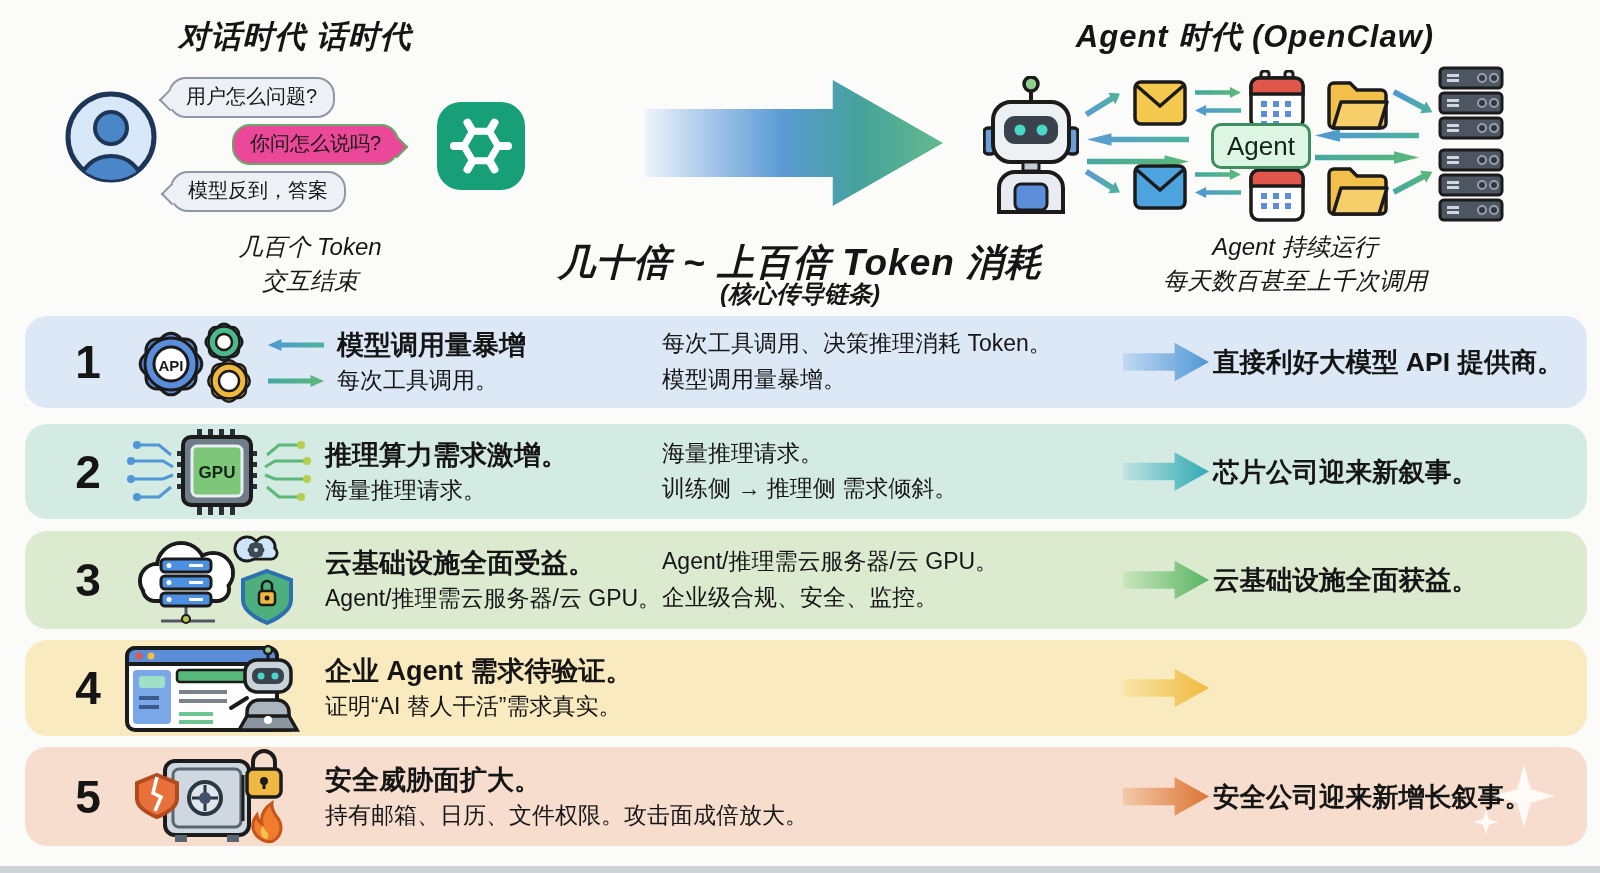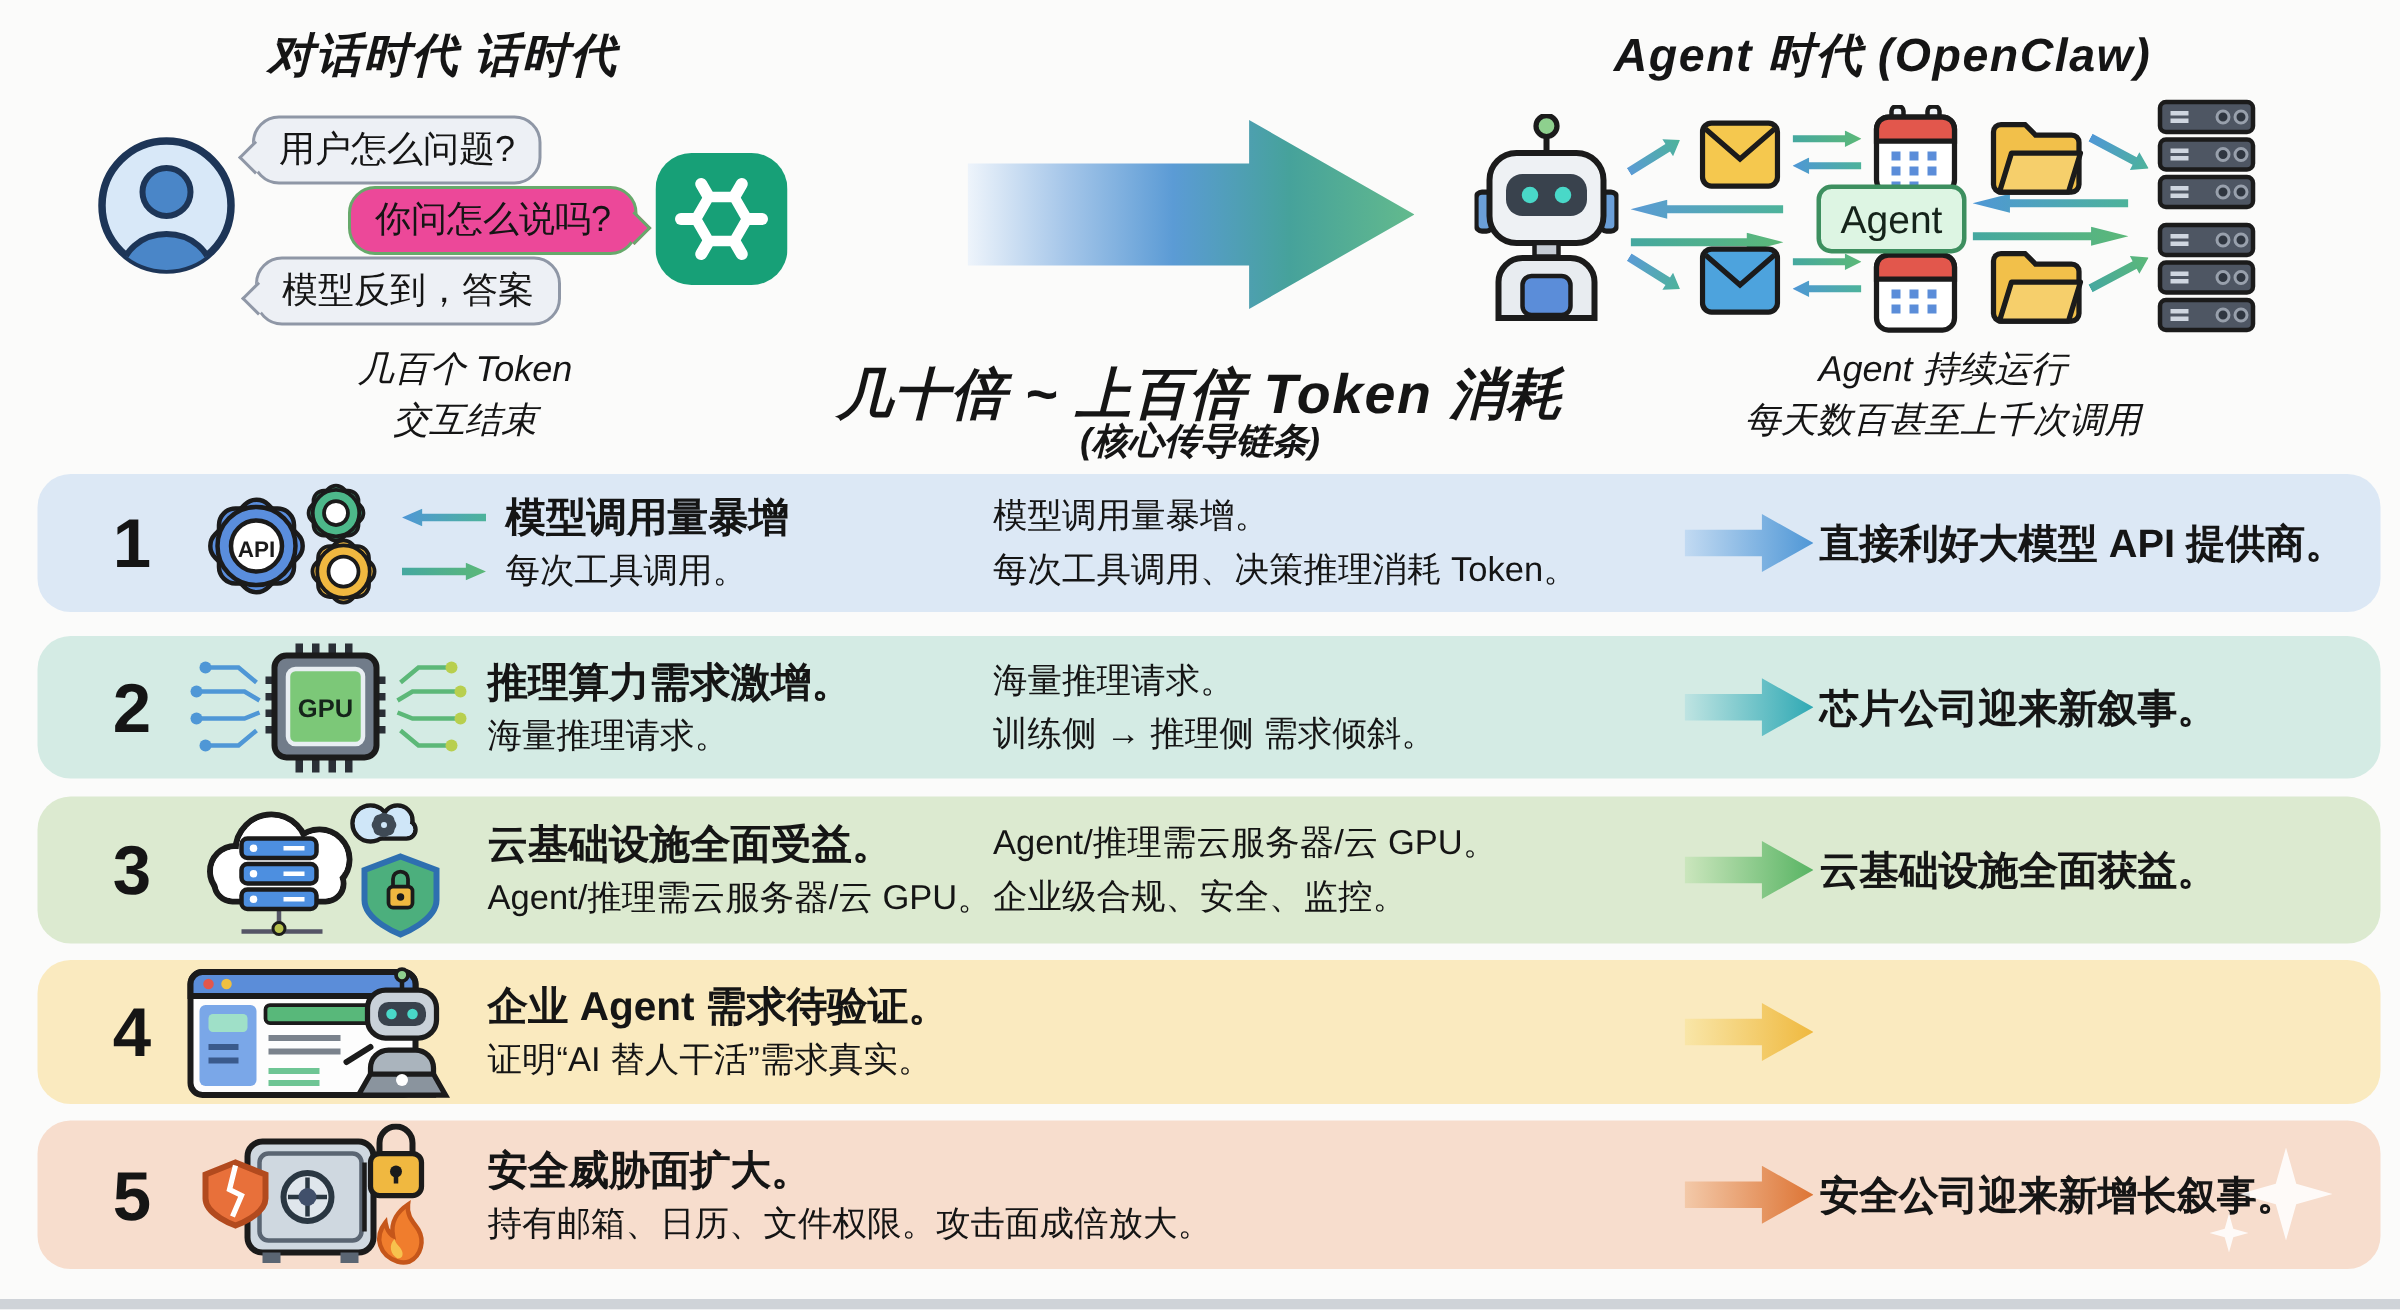--- a/index.html
+++ b/index.html
@@ -12,21 +12,21 @@
   .ctr{text-align:center;font-style:italic;}
 
   
   .era-title{font-size:31px;font-weight:bold;letter-spacing:1px;}
   .caption{font-size:24px;line-height:1.42;}
   .big-heading{font-size:37px;font-weight:bold;letter-spacing:1px;margin-top:12px;}
   .sub-heading{font-size:24px;font-weight:bold;}
 
   
   .bubble{
-    font-size:24px;padding:4px 16px 6px;border-radius:18px;white-space:nowrap;
+    font-size:20px;padding:4px 16px 6px;border-radius:18px;white-space:nowrap;
     border:2.5px solid #8f97a6;background:#edf0f5;position:absolute;
   }
   .bubble.green{border-color:#67a96b;background:#ec4899;}
   .bubble:after{
     content:"";position:absolute;width:14px;height:14px;background:inherit;
     border-left:2.5px solid;border-bottom:2.5px solid;border-color:inherit;
     transform:rotate(45deg);left:-8px;bottom:8px;
   }
   .bubble.tail-right:after{left:auto;right:-8px;transform:rotate(225deg);}
 
@@ -281,22 +281,22 @@
       <circle r="10" fill="#fff"></circle>
     </g>
   </svg>
   <div class="abs arrow slim flip" style="left:243px;top:22px;width:56px;height:14px;--af:#4db39a;--at:#4f97d6;"></div>
   <div class="abs arrow slim" style="left:243px;top:58px;width:56px;height:14px;--af:#45a8a0;--at:#5cb878;"></div>
   <div class="row-titleblock" style="left:312px;">
     <div class="row-title">模型调用量暴增</div>
     <div class="row-subtitle">每次工具调用。</div>
   </div>
   <div class="row-details">
+    <div>每次工具调用、决策推理消耗 Token。</div>
     <div>模型调用量暴增。</div>
-    <div>每次工具调用、决策推理消耗 Token。</div>
   </div>
   <div class="row-arrow arrow" style="--af: #c2daf2; --at: #4f97d6;"></div>
   <div class="row-conclusion">直接利好大模型 API 提供商。</div>
 </div>
 
 <div class="row" style="top: 424px; height: 95px; --row-bg: #d4ebe4;">
   <div class="row-number">2</div>
   <svg class="row-icon" width="200" height="90" viewBox="0 0 200 90">
     <g stroke="#4f97d6" stroke-width="3" fill="none">
       <polyline points="18,18 40,18 52,28"></polyline>

